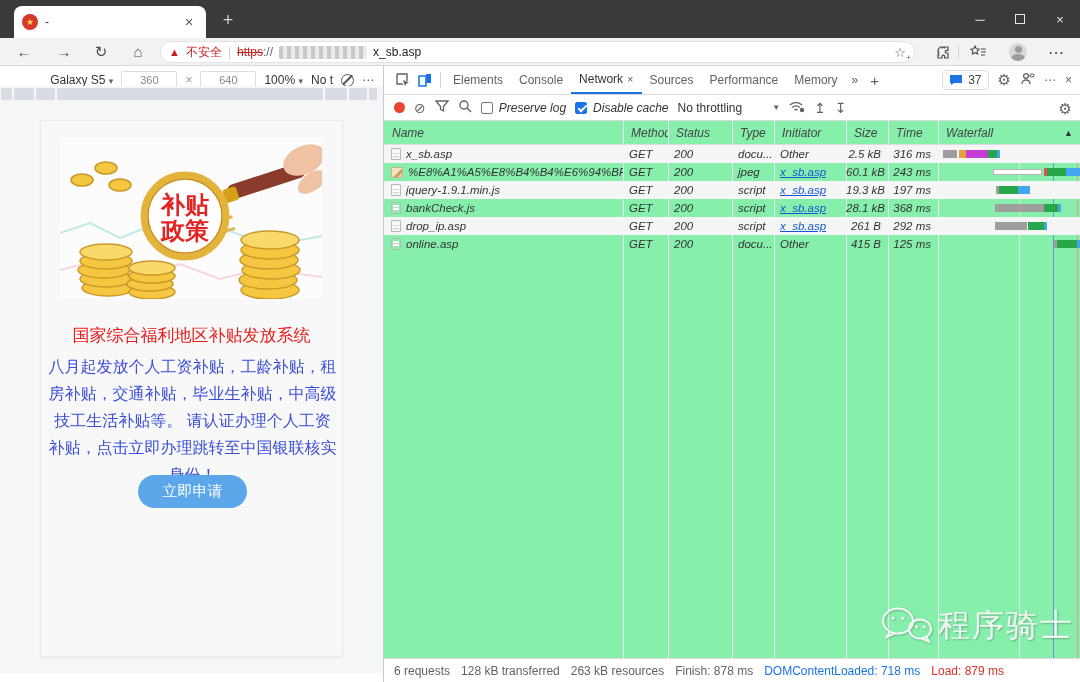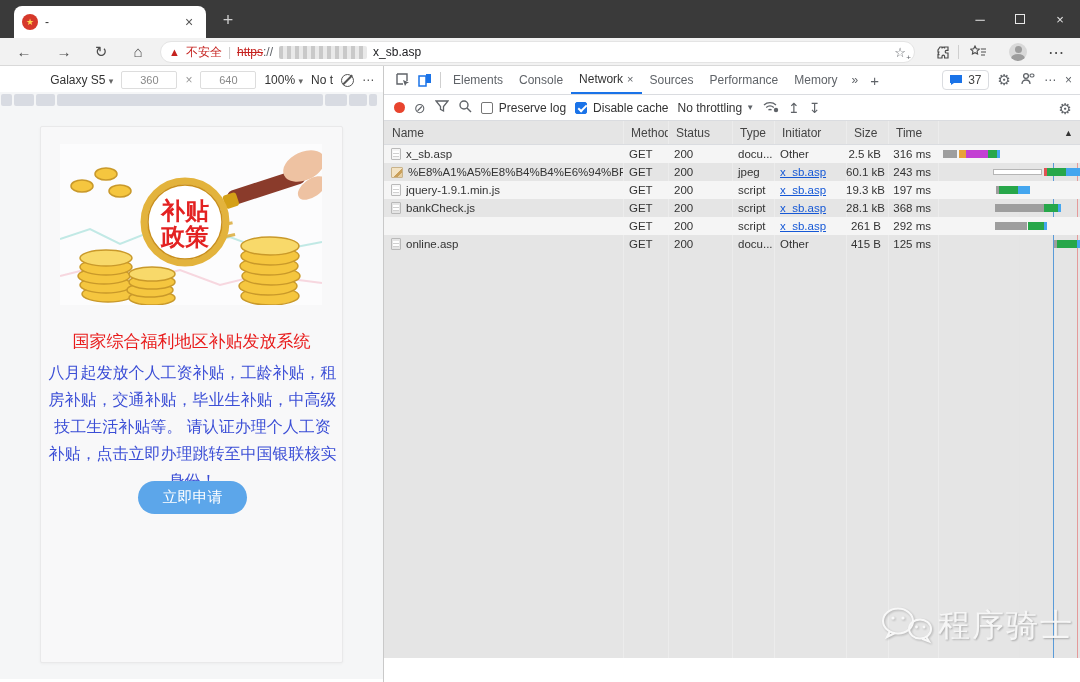--- a/index.html
+++ b/index.html
@@ -55,21 +55,21 @@
       gap:8px; padding-right:8px; font-size:12px; color:#333; }
   .size-box { width:56px; height:18px; border:1px solid #ddd; border-radius:2px; color:#888;
               font-size:11px; text-align:center; line-height:16px; background:#fff; }
   .dim-x { color:#999; }
   .muted-caret { color:#666; font-size:9px; }
   .no-throttle-ic { width:13px; height:13px; border:1.5px solid #555; border-radius:50%; position:relative; }
   .no-throttle-ic::after { content:""; position:absolute; left:-1px; top:4.5px; width:13px; height:1.5px;
                            background:#555; transform:rotate(-45deg); }
   .dots { color:#555; letter-spacing:1px; }
 
-  .viewport { position:absolute; left:0; top:26px; width:383px; height:587px; background:#f5f6f7; overflow:hidden; }
+  .viewport { position:absolute; left:0; top:20px; width:383px; height:587px; background:#f5f6f7; overflow:hidden; }
   .redact-strip { position:absolute; left:1px; top:2px; display:flex; gap:2px; }
   .redact-strip div { height:12px; background:#d8dbe2; border-radius:2px; }
 
   .card { position:absolute; left:40px; top:34px; width:303px; height:537px; background:#f8f8f9;
           border:1px solid #e9e9ea; border-radius:2px; box-shadow:0 1px 3px rgba(0,0,0,.04); }
   .hero { position:absolute; left:19px; top:17px; width:262px; height:161px; }
   .page-title { position:absolute; left:0; top:203px; width:100%; text-align:center;
                 color:#e81b1b; font-size:17px; }
   .page-body { position:absolute; left:7px; top:232px; width:289px; color:#3b4ed6; font-size:16px;
                line-height:27px; text-align:center; }
@@ -94,25 +94,25 @@
   .gear { font-size:15px; color:#5f6368; }
 
   .dt-toolbar { position:absolute; left:0; top:29px; width:697px; height:26px; display:flex; align-items:center;
                 gap:9px; padding-left:10px; border-bottom:1px solid #dadce0; font-size:12px; color:#333; }
   .rec-dot { width:11px; height:11px; border-radius:50%; background:#e8442e; }
   .tb-glyph { color:#5f6368; font-size:14px; }
   .cb { width:12px; height:12px; border:1px solid #767676; border-radius:2px; background:#fff; flex:0 0 12px; }
   .cb.checked { background:#1a73e8; border-color:#1a73e8; position:relative; }
   .cb.checked::after { content:""; position:absolute; left:3.5px; top:0.5px; width:3px; height:7px;
                        border:solid #fff; border-width:0 2px 2px 0; transform:rotate(45deg); }
-  .cb-label { margin-left:-3px; }
-  .throttle-sel { color:#333; display:flex; gap:4px; align-items:center; }
+  .cb-label { margin-left:-3px;font-style:italic; }
+  .throttle-sel { color:#333; display:flex; gap:30px; align-items:center; }
   .toolbar-gear { position:absolute; right:9px; top:5px; }
 
-  .net-table { position:absolute; left:0; top:55px; width:697px; bottom:24px; background:#e5e5e5; overflow:hidden; }
+  .net-table { position:absolute; left:0; top:55px; width:697px; bottom:24px; background:#86efac; overflow:hidden;font-style:italic; }
   .col-sep { position:absolute; top:0; bottom:0; width:1px; background:#ececec; }
   .wf-grid  { position:absolute; top:24px; bottom:0; width:1px; background:#e4e4e4; }
   .wf-dcl   { position:absolute; top:24px; bottom:0; width:1px; background:#5a9bd8; }
   .wf-load  { position:absolute; top:24px; bottom:0; width:1px; background:#e59a9a; }
   .net-header { position:absolute; left:0; top:0; width:697px; height:24px; border-bottom:1px solid #dadce0;
                 font-size:12px; color:#444; }
   .hcell { position:absolute; top:0; height:24px; line-height:24px; padding-left:8px; white-space:nowrap; overflow:hidden; }
   .sort-tri { position:absolute; right:8px; top:0; line-height:24px; font-size:9px; color:#333; }
   .net-rows { position:absolute; left:0; top:24px; width:697px; }
   .net-row { position:relative; width:697px; height:18px; font-size:11.5px; color:#333; }
@@ -363,20 +363,21 @@
       <div class="wf-load" style="left:693px"></div>
 
       <div class="net-header">
         <div class="hcell" style="left:0;width:239px">Name</div>
         <div class="hcell" style="left:239px;width:45px">Method</div>
         <div class="hcell" style="left:284px;width:64px">Status</div>
         <div class="hcell" style="left:348px;width:42px">Type</div>
         <div class="hcell" style="left:390px;width:72px">Initiator</div>
         <div class="hcell" style="left:462px;width:42px">Size</div>
         <div class="hcell" style="left:504px;width:50px">Time</div>
+        <div class="hcell" style="left:554px;width:130px">Waterfall</div>
         <div class="sort-tri">▲</div>
       </div>
       <div class="net-rows" id="net-rows">
           <div class="net-row alt">
             <div class="rcell name-cell" style="left: 0px; width: 239px;">
               <span class="ic-doc"></span>
               <span style="overflow: hidden; text-overflow: clip; white-space: nowrap;">x_sb.asp</span>
             </div>
             <div class="rcell" style="left: 239px; width: 45px; padding-left: 6px;">GET</div>
             <div class="rcell" style="left: 284px; width: 64px; padding-left: 6px;">200</div>
@@ -438,20 +439,24 @@
             <div class="rcell" style="left: 390px; width: 72px; padding-left: 6px;"><span class="init-link">x_sb.asp</span></div>
             <div class="rcell r-align" style="left: 462px; width: 42px;">28.1 kB</div>
             <div class="rcell r-align" style="left: 504px; width: 50px;">368 ms</div>
             <div class="wf-cell" style="left: 554px; width: 143px;">
               <span class="wf-seg" style="left: 57px; width: 49px; background: rgb(158, 158, 158);"></span>
               <span class="wf-seg" style="left: 106px; width: 14px; background: rgb(39, 167, 74);"></span>
               <span class="wf-seg" style="left: 120px; width: 3px; background: rgb(68, 166, 239);"></span>
             </div>
           </div>
           <div class="net-row alt">
+            <div class="rcell name-cell" style="left: 0px; width: 239px;">
+              <span class="ic-doc"></span>
+              <span style="overflow: hidden; text-overflow: clip; white-space: nowrap;">drop_ip.asp</span>
+            </div>
             <div class="rcell" style="left: 239px; width: 45px; padding-left: 6px;">GET</div>
             <div class="rcell" style="left: 284px; width: 64px; padding-left: 6px;">200</div>
             <div class="rcell" style="left: 348px; width: 42px; padding-left: 6px;">script</div>
             <div class="rcell" style="left: 390px; width: 72px; padding-left: 6px;"><span class="init-link">x_sb.asp</span></div>
             <div class="rcell r-align" style="left: 462px; width: 42px;">261 B</div>
             <div class="rcell r-align" style="left: 504px; width: 50px;">292 ms</div>
             <div class="wf-cell" style="left: 554px; width: 143px;">
               <span class="wf-seg" style="left: 57px; width: 32px; background: rgb(158, 158, 158);"></span>
               <span class="wf-seg" style="left: 90px; width: 16px; background: rgb(39, 167, 74);"></span>
               <span class="wf-seg" style="left: 106px; width: 3px; background: rgb(68, 166, 239);"></span>
@@ -470,20 +475,28 @@
             <div class="rcell r-align" style="left: 504px; width: 50px;">125 ms</div>
             <div class="wf-cell" style="left: 554px; width: 143px;">
               <span class="wf-seg" style="left: 116px; width: 3px; background: rgb(158, 158, 158);"></span>
               <span class="wf-seg" style="left: 119px; width: 20px; background: rgb(39, 167, 74);"></span>
               <span class="wf-seg" style="left: 139px; width: 3px; background: rgb(68, 166, 239);"></span>
             </div>
           </div>
         </div>
     </div>
 
+    <div class="dt-footer" id="dt-footer">
+        <span>6 requests</span>
+        <span>128 kB transferred</span>
+        <span>263 kB resources</span>
+        <span>Finish: 878 ms</span>
+        <span class="sum-blue">DOMContentLoaded: 718 ms</span>
+        <span class="sum-red">Load: 879 ms</span>
+      </div>
   </div>
 
   <div class="watermark">
     <svg width="54" height="44" viewBox="0 0 54 44" style="filter:drop-shadow(1px 1px 1px rgba(0,0,0,.25))">
       <ellipse cx="18" cy="17" rx="15" ry="12.5" fill="none" stroke="#fafafa" stroke-width="2"></ellipse>
       <path d="M10 27l-3 6 8-4" fill="none" stroke="#fafafa" stroke-width="2"></path>
       <circle cx="13" cy="14" r="1.6" fill="#fafafa"></circle>
         <circle cx="23" cy="14" r="1.6" fill="#fafafa"></circle>
       <ellipse cx="40" cy="25" rx="11" ry="9.5" fill="none" stroke="#fafafa" stroke-width="2"></ellipse>
       <path d="M46 32.5l3 5-7-2.8" fill="none" stroke="#fafafa" stroke-width="2"></path>

